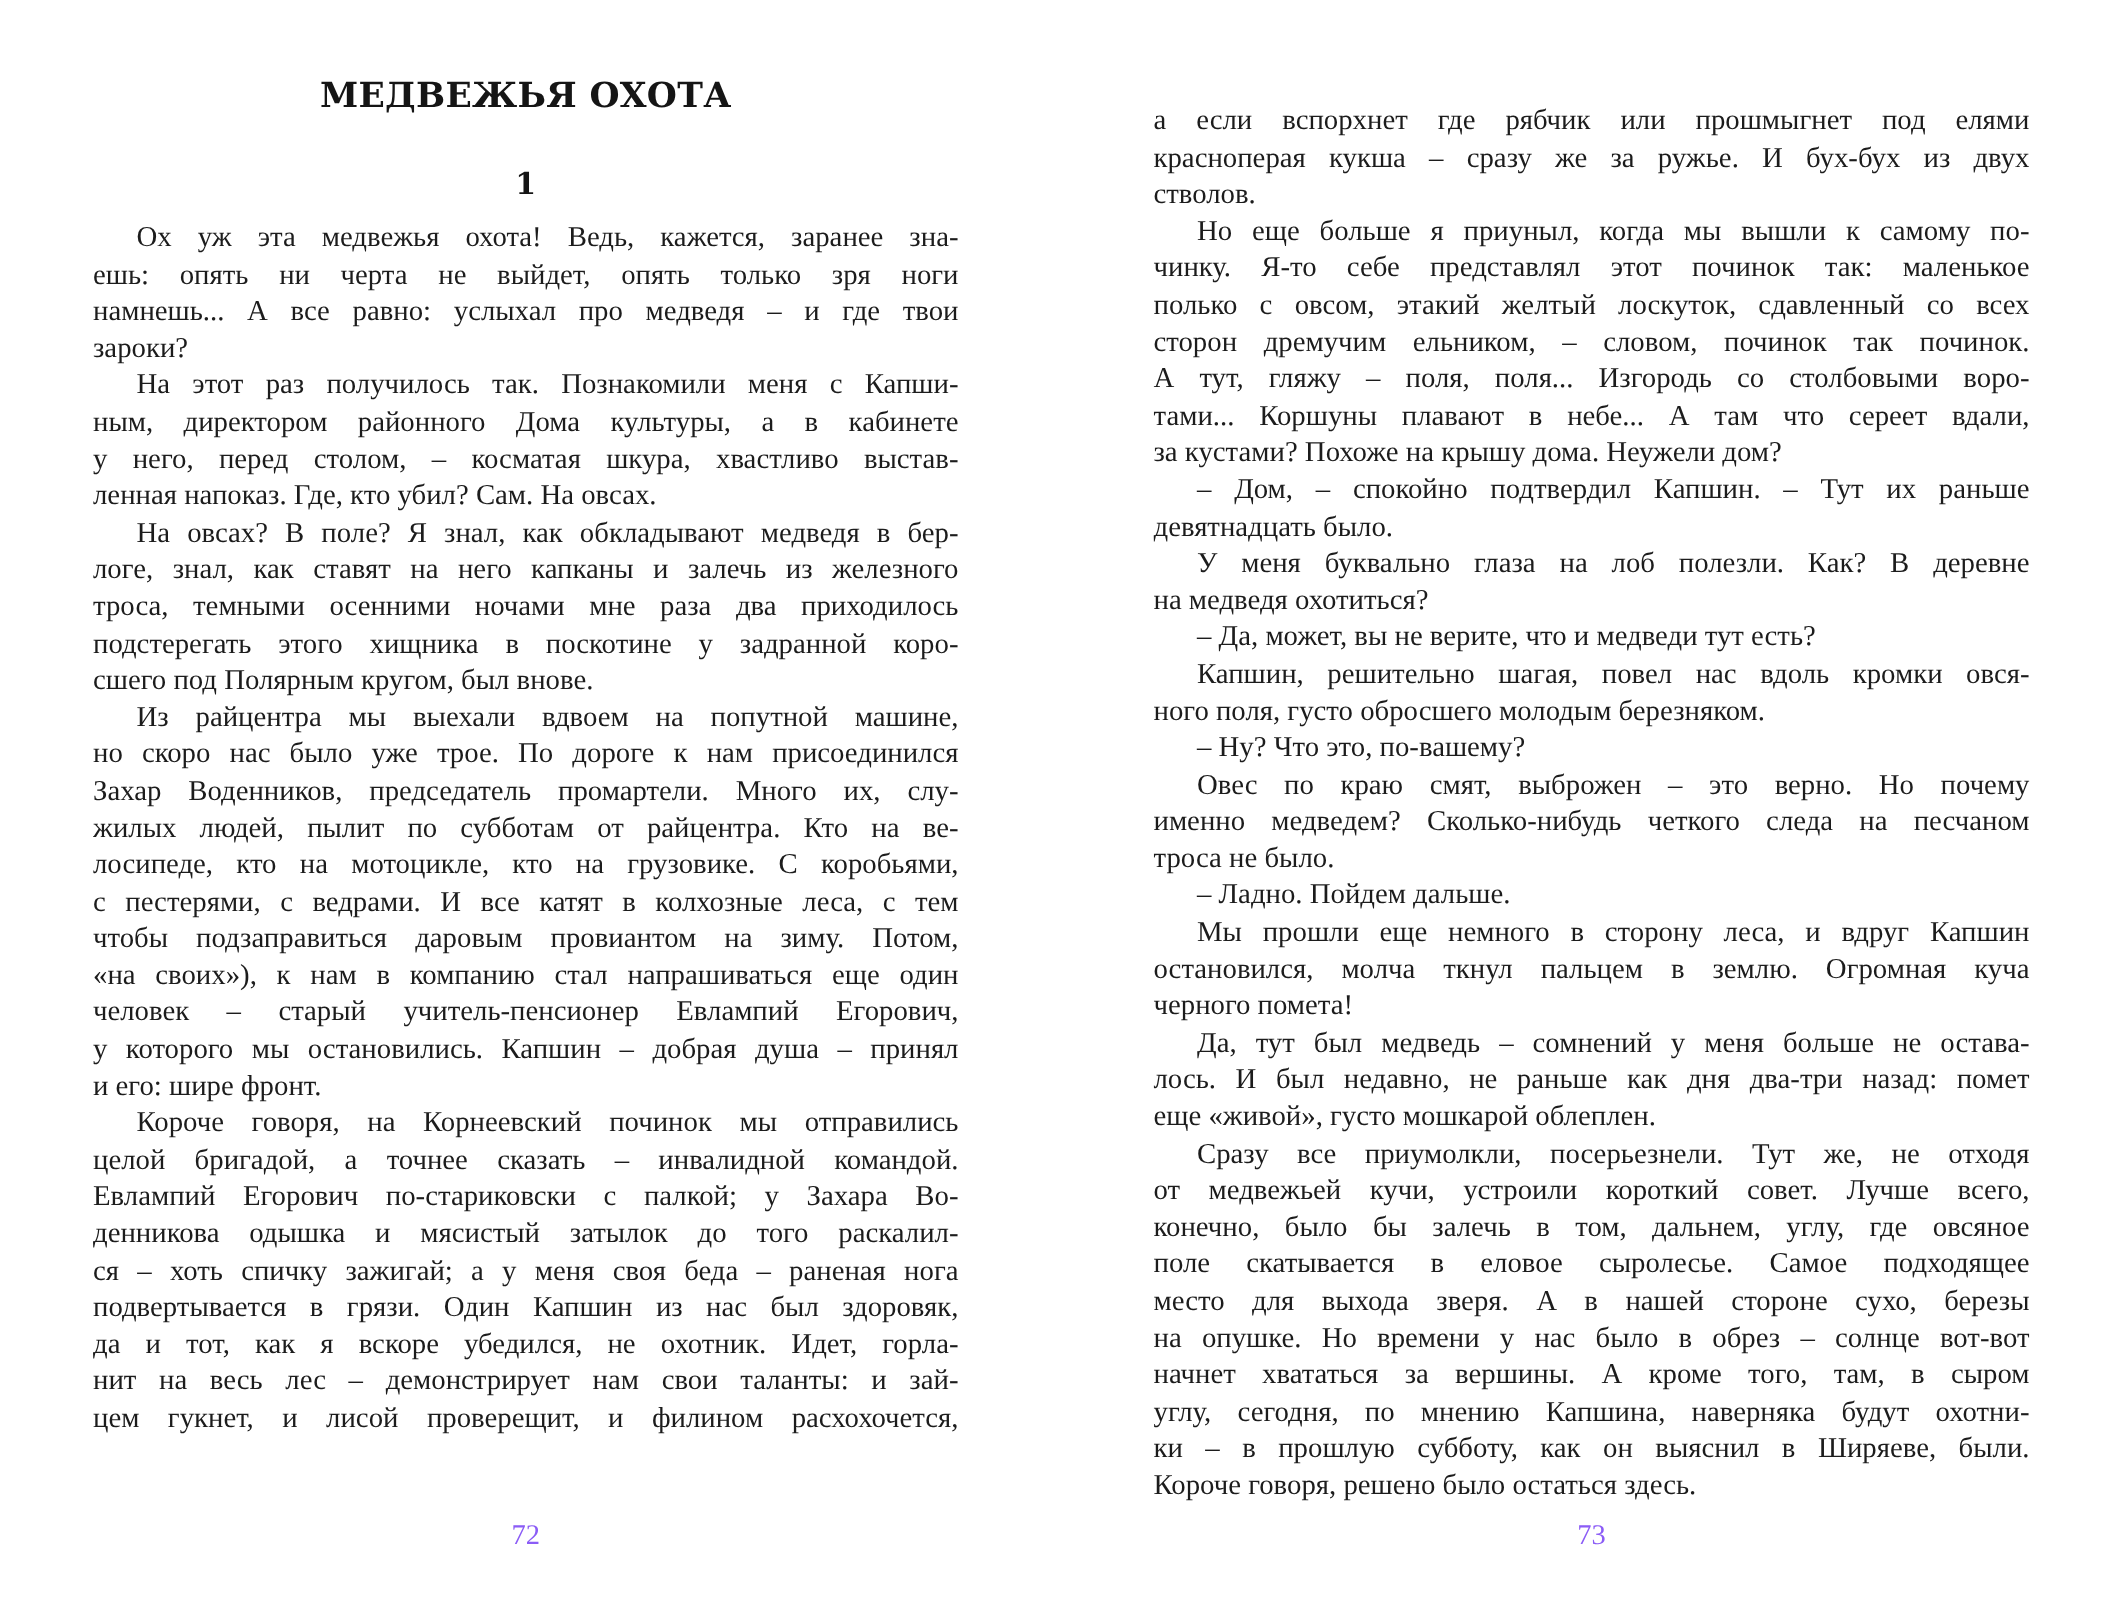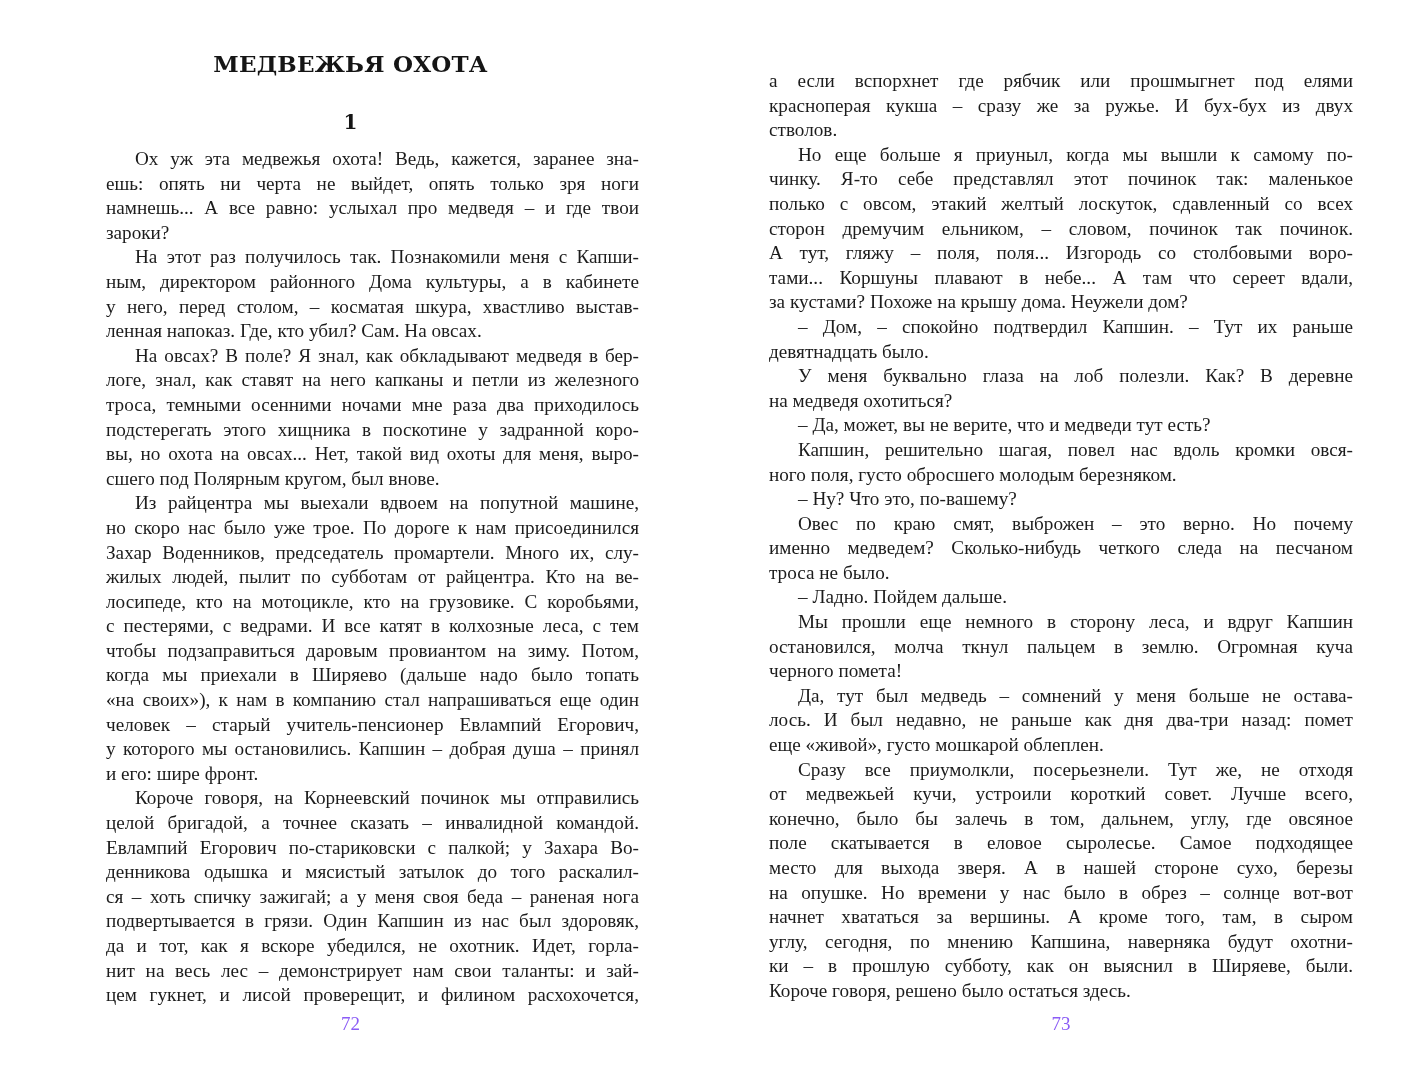--- a/index.html
+++ b/index.html
@@ -18,43 +18,41 @@
   .line.indent { padding-left: 29px; }
   .page-number { position: absolute; left: 0; right: 0; top: 1013px; text-align: center;
                  font-family: "Liberation Serif", serif; font-size: 19px; color: #8b5cf6; }
 </style>
 </head>
 <body>
 
 <div class="page left">
   <div class="title">МЕДВЕЖЬЯ ОХОТА</div>
   <div class="chapter">1</div>
-  <div class="body" id="left-body" style="top:147px;margin-left:44px;">
+  <div class="body" id="left-body" style="top:147px;">
       <div class="line indent">Ох уж эта медвежья охота! Ведь, кажется, заранее зна-</div>
       <div class="line">ешь: опять ни черта не выйдет, опять только зря ноги</div>
       <div class="line">намнешь... А все равно: услыхал про медведя – и где твои</div>
       <div class="line last">зароки?</div>
       <div class="line indent">На этот раз получилось так. Познакомили меня с Капши-</div>
       <div class="line">ным, директором районного Дома культуры, а в кабинете</div>
       <div class="line">у него, перед столом, – косматая шкура, хвастливо выстав-</div>
       <div class="line last">ленная напоказ. Где, кто убил? Сам. На овсах.</div>
       <div class="line indent">На овсах? В поле? Я знал, как обкладывают медведя в бер-</div>
-      <div class="line">логе, знал, как ставят на него капканы и петли из железного</div>
+      <div class="line">логе, знал, как ставят на него капканы и залечь из железного</div>
       <div class="line">троса, темными осенними ночами мне раза два приходилось</div>
       <div class="line">подстерегать этого хищника в поскотине у задранной коро-</div>
-      <div class="line">вы, но охота на овсах... Нет, такой вид охоты для меня, выро-</div>
       <div class="line last">сшего под Полярным кругом, был внове.</div>
       <div class="line indent">Из райцентра мы выехали вдвоем на попутной машине,</div>
       <div class="line">но скоро нас было уже трое. По дороге к нам присоединился</div>
       <div class="line">Захар Воденников, председатель промартели. Много их, слу-</div>
       <div class="line">жилых людей, пылит по субботам от райцентра. Кто на ве-</div>
       <div class="line">лосипеде, кто на мотоцикле, кто на грузовике. С коробьями,</div>
       <div class="line">с пестерями, с ведрами. И все катят в колхозные леса, с тем</div>
       <div class="line">чтобы подзаправиться даровым провиантом на зиму. Потом,</div>
-      <div class="line">когда мы приехали в Ширяево (дальше надо было топать</div>
       <div class="line">«на своих»), к нам в компанию стал напрашиваться еще один</div>
       <div class="line">человек – старый учитель-пенсионер Евлампий Егорович,</div>
       <div class="line">у которого мы остановились. Капшин – добрая душа – принял</div>
       <div class="line last">и его: шире фронт.</div>
       <div class="line indent">Короче говоря, на Корнеевский починок мы отправились</div>
       <div class="line">целой бригадой, а точнее сказать – инвалидной командой.</div>
       <div class="line">Евлампий Егорович по-стариковски с палкой; у Захара Во-</div>
       <div class="line">денникова одышка и мясистый затылок до того раскалил-</div>
       <div class="line">ся – хоть спичку зажигай; а у меня своя беда – раненая нога</div>
       <div class="line">подвертывается в грязи. Один Капшин из нас был здоровяк,</div>

